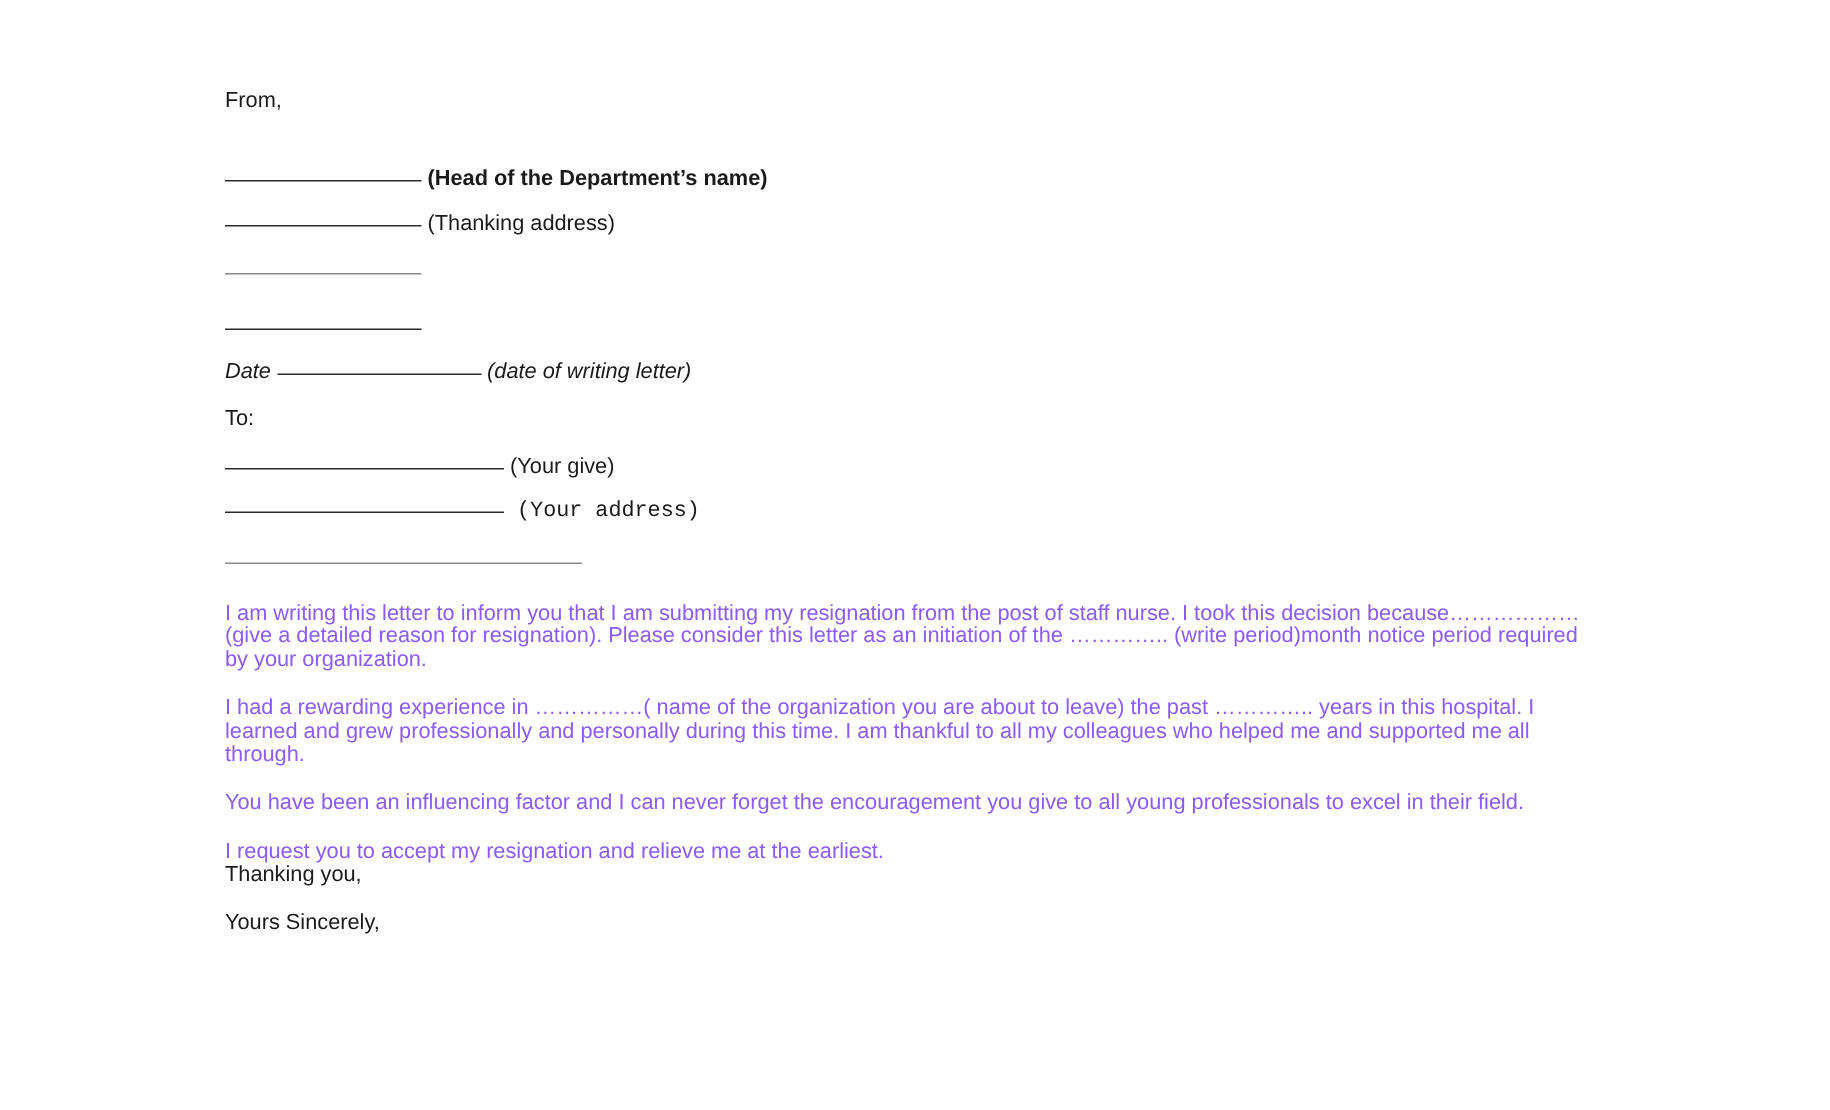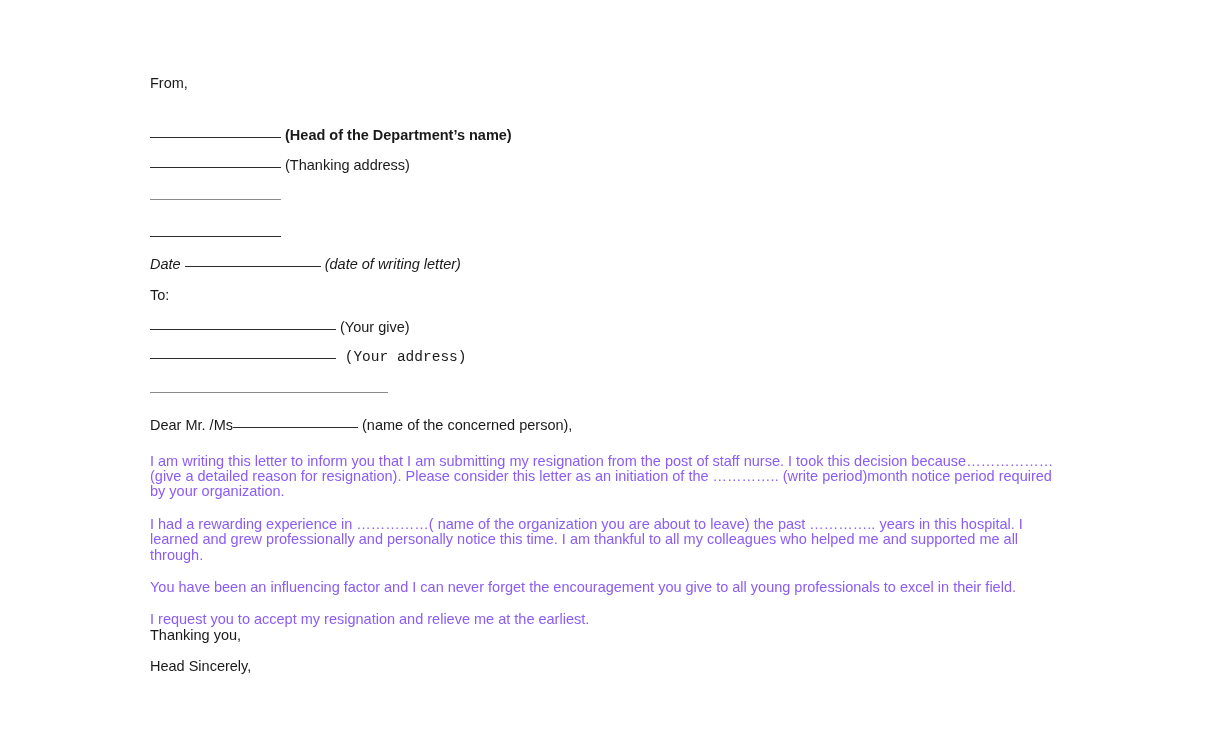--- a/index.html
+++ b/index.html
@@ -13,21 +13,21 @@
     position: relative;
     overflow: hidden;
     font-family: "Liberation Sans", sans-serif;
     color: #1a1a1a;
     -webkit-font-smoothing: antialiased;
   }
 
   .page {
     position: absolute;
     left: 150px;
-    top: 76px;
+    top: 60px;
     width: 930px;
   }
 
   
   .line {
     font-size: 14.5px;
     line-height: 15.5px;
     color: #1a1a1a;
     white-space: nowrap;
   }
@@ -117,26 +117,22 @@
 
   <div class="line b-yaddr">
     <span class="blank w185"></span>
     <span>(Your address)</span>
   </div>
 
   <div class="line b-r7">
     <span class="blank w238 light"></span>
   </div>
 
-  <div class="line b-dear">
-    <span>Dear Mr. /Ms</span><span class="blank w125"></span>
-    <span>(name of the concerned person),</span>
-  </div>
 
   <div class="para b-p1">I am writing this letter to inform you that I am submitting my resignation from the post of staff nurse. I took this decision because………………(give a detailed reason for resignation). Please consider this letter as an initiation of the ………….. (write period)month notice period required by your organization.</div>
-  <div class="para b-p2">I had a rewarding experience in ……………( name of the organization you are about to leave) the past ………….. years in this hospital. I learned and grew professionally and personally notice this time. I am thankful to all my colleagues who helped me and supported me all through.</div>
+  <div class="para b-p2">I had a rewarding experience in ……………( name of the organization you are about to leave) the past ………….. years in this hospital. I learned and grew professionally and personally during this time. I am thankful to all my colleagues who helped me and supported me all through.</div>
   <div class="para b-p3">You have been an influencing factor and I can never forget the encouragement you give to all young professionals to excel in their field.</div>
   <div class="para b-p4">I request you to accept my resignation and relieve me at the earliest.</div>
 
   <div class="line b-p5">Thanking you,</div>
-  <div class="line b-p6">Head Sincerely,</div>
+  <div class="line b-p6">Yours Sincerely,</div>
 
 </div>
 
 </body></html>

